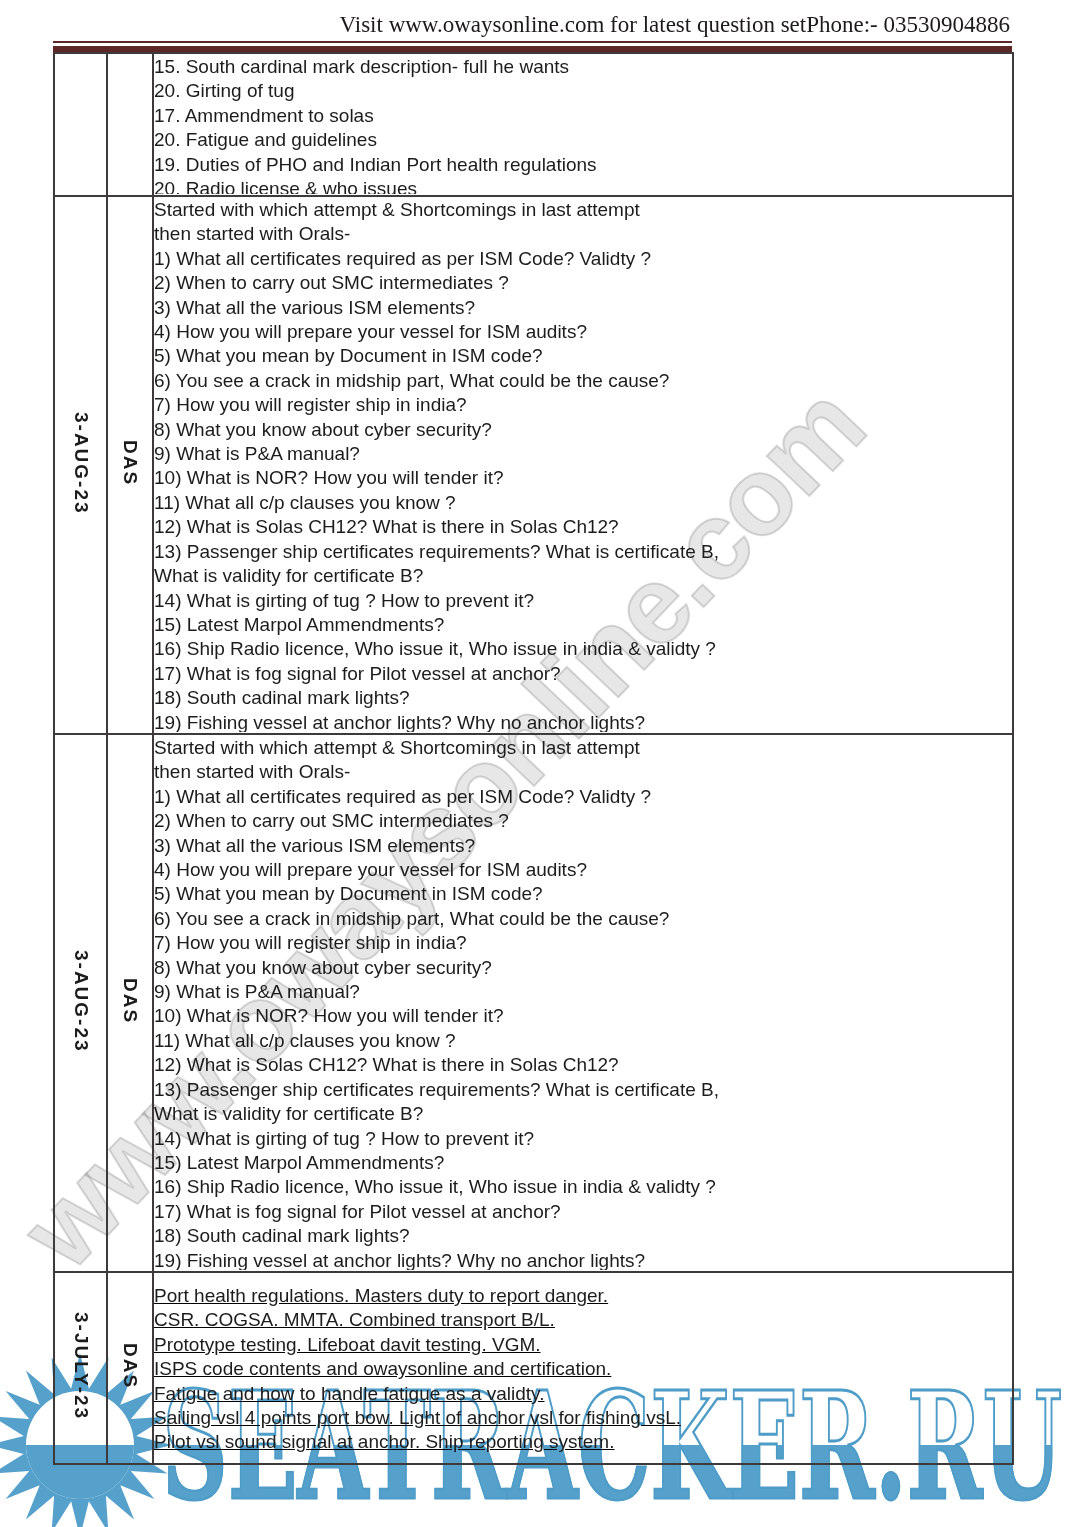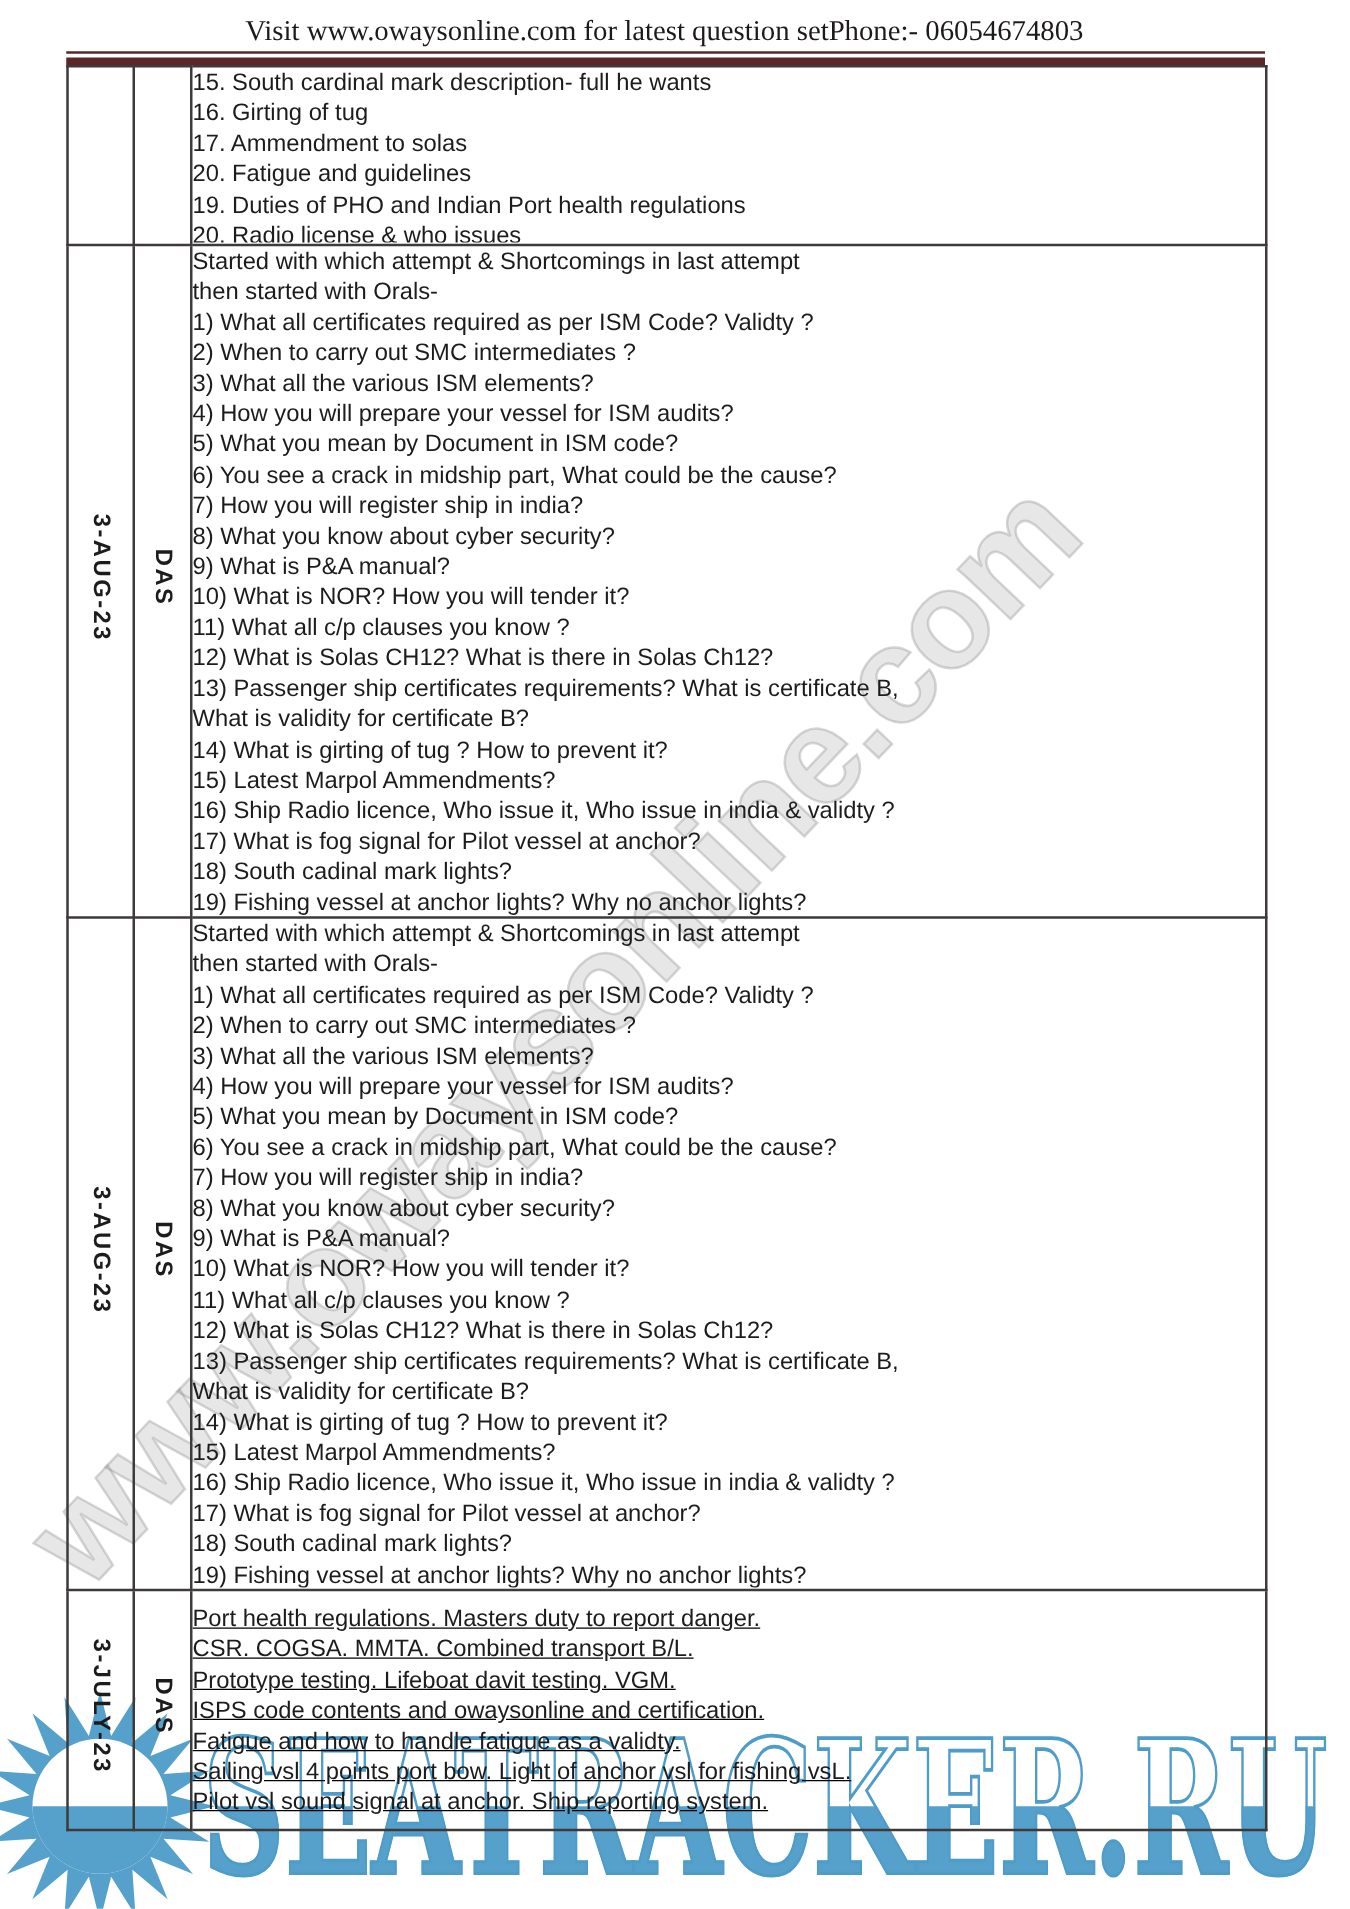--- a/index.html
+++ b/index.html
@@ -20,21 +20,21 @@
   .wm-bottom-svg{position:absolute;left:158px;top:1378px;}
   .wm-bottom-svg text{
     font-family:"DejaVu Serif","Liberation Serif",serif;
     font-weight:bold;font-size:148px;
   }
 
   
   .content{position:absolute;inset:0;z-index:1;}
   .header-row{
     position:absolute;left:53px;right:70px;top:12px;
-    display:flex;justify-content:center;align-items:baseline;
+    display:flex;justify-content:flex-end;align-items:baseline;
     font-family:"Liberation Serif",serif;font-size:23px;color:#1e1a1a;
   }
   .rule-thin{position:absolute;left:53px;right:68px;top:41px;height:2px;background:#5c2726;}
   .rule-thick{position:absolute;left:53px;right:68px;top:46px;height:6px;background:#5c2726;}
 
   
   table.qtable{
     position:absolute;left:53px;top:52px;width:959px;
     border-collapse:collapse;table-layout:fixed;background:transparent;
   }
@@ -74,39 +74,39 @@
           </clipPath>
       </defs>
       <text x="4" y="120" textLength="900" lengthAdjust="spacingAndGlyphs" fill="rgba(255,255,255,0.0)" stroke="#4e9cc8" stroke-width="3">SEATRACKER.RU</text>
       <text x="4" y="120" textLength="900" lengthAdjust="spacingAndGlyphs" fill="#56a1cb" stroke="#4e9cc8" stroke-width="2" clip-path="url(#cp-bottom)">SEATRACKER.RU</text>
     </svg>
   </div>
 
   <div class="content">
     <div class="header-row">
       <span>Visit www.owaysonline.com for latest question set</span>
-      <span>Phone:- 06054674803</span>
+      <span>Phone:- 03530904886</span>
     </div>
     <div class="rule-thin"></div>
     <div class="rule-thick"></div>
 
     <table class="qtable">
       <colgroup>
         <col style="width:53px">
           <col style="width:46px">
           <col style="width:860px">
       </colgroup>
       <tbody id="rows-body">
           <tr style="height: 143px;">
             <td class="rot-cell"><div class="vtext"></div></td>
             <td class="rot-cell"><div class="vtext"></div></td>
             <td class="q-cell">
               <div class="cell-lines" style="height: 139px;">
                 <div class="q-line">15. South cardinal mark description- full he wants</div>
-                <div class="q-line">16. Girting of tug</div>
+                <div class="q-line">20. Girting of tug</div>
                 <div class="q-line">17. Ammendment to solas</div>
                 <div class="q-line">20. Fatigue and guidelines</div>
                 <div class="q-line">19. Duties of PHO and Indian Port health regulations</div>
                 <div class="q-line">20. Radio license &amp; who issues</div>
               </div>
             </td>
           </tr>
           <tr style="height: 538px;">
             <td class="rot-cell"><div class="vtext">3-AUG-23</div></td>
             <td class="rot-cell"><div class="vtext">DAS</div></td>

